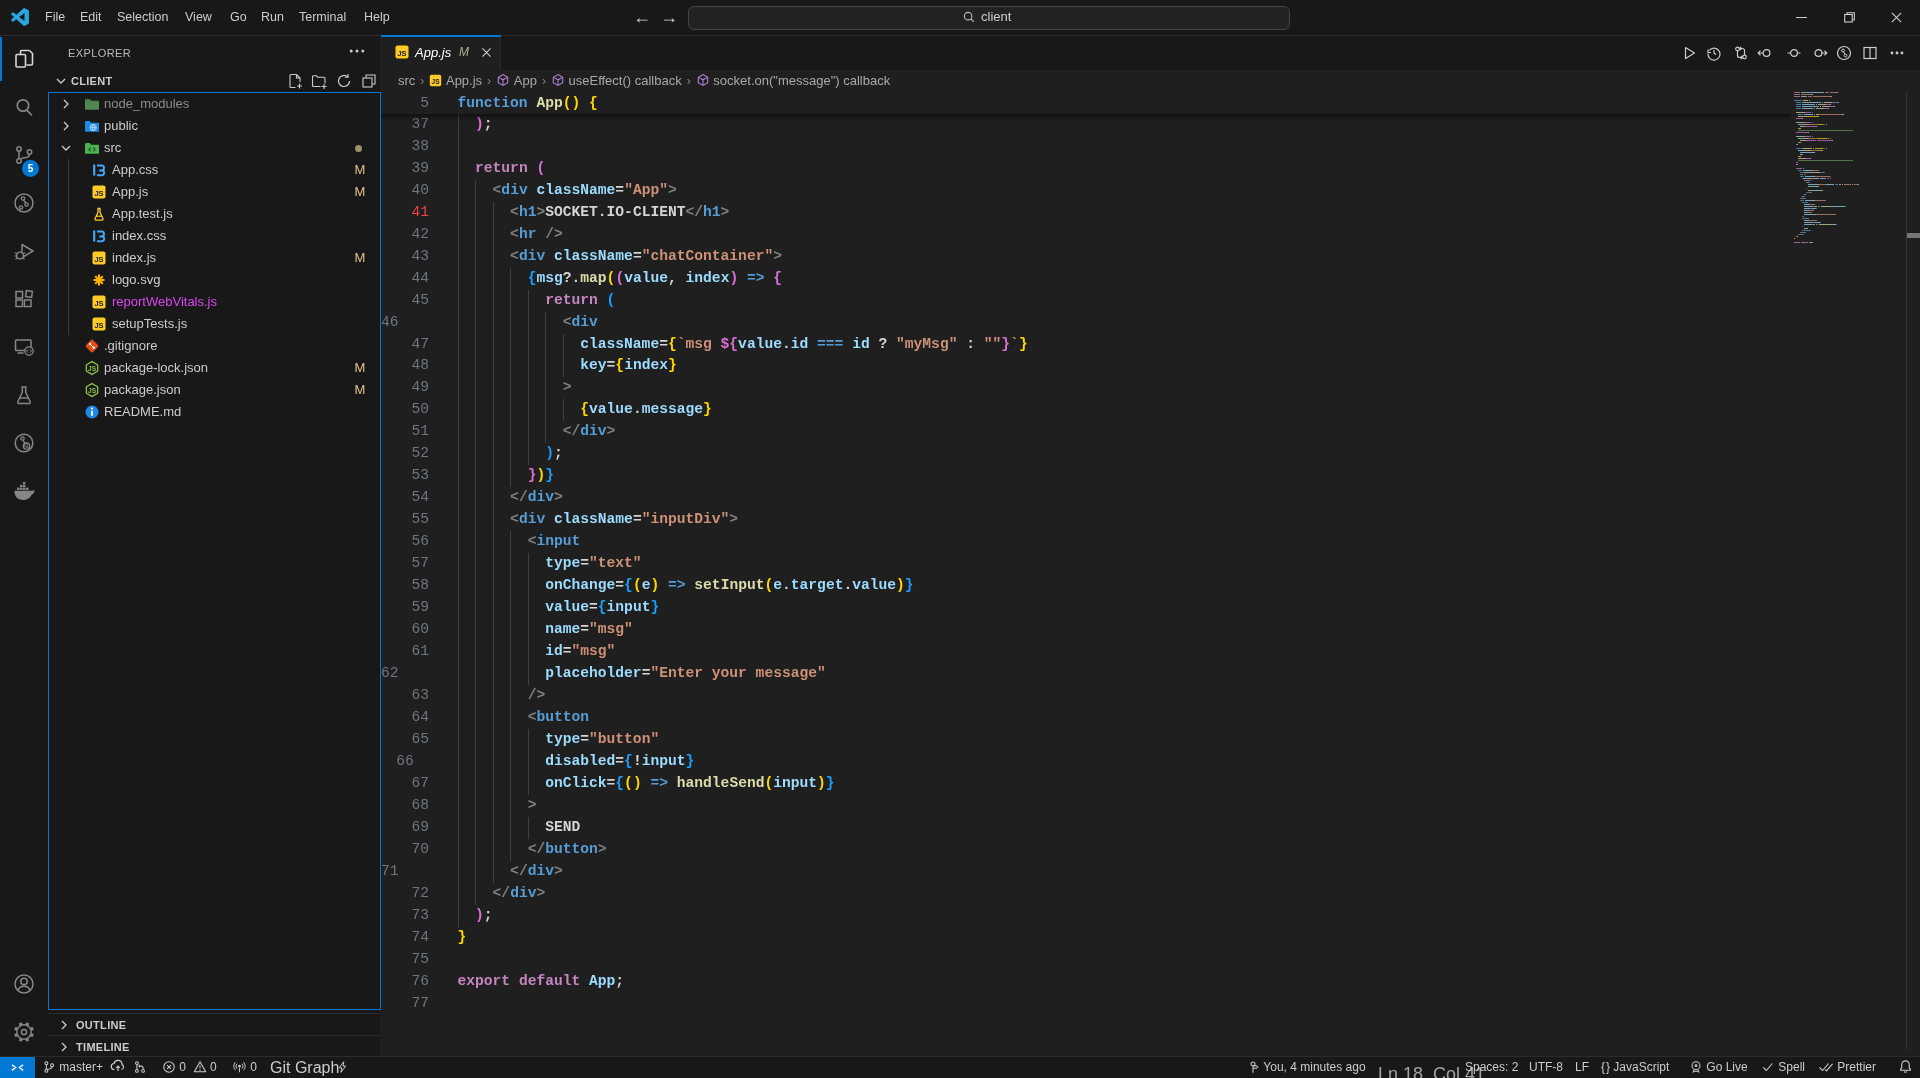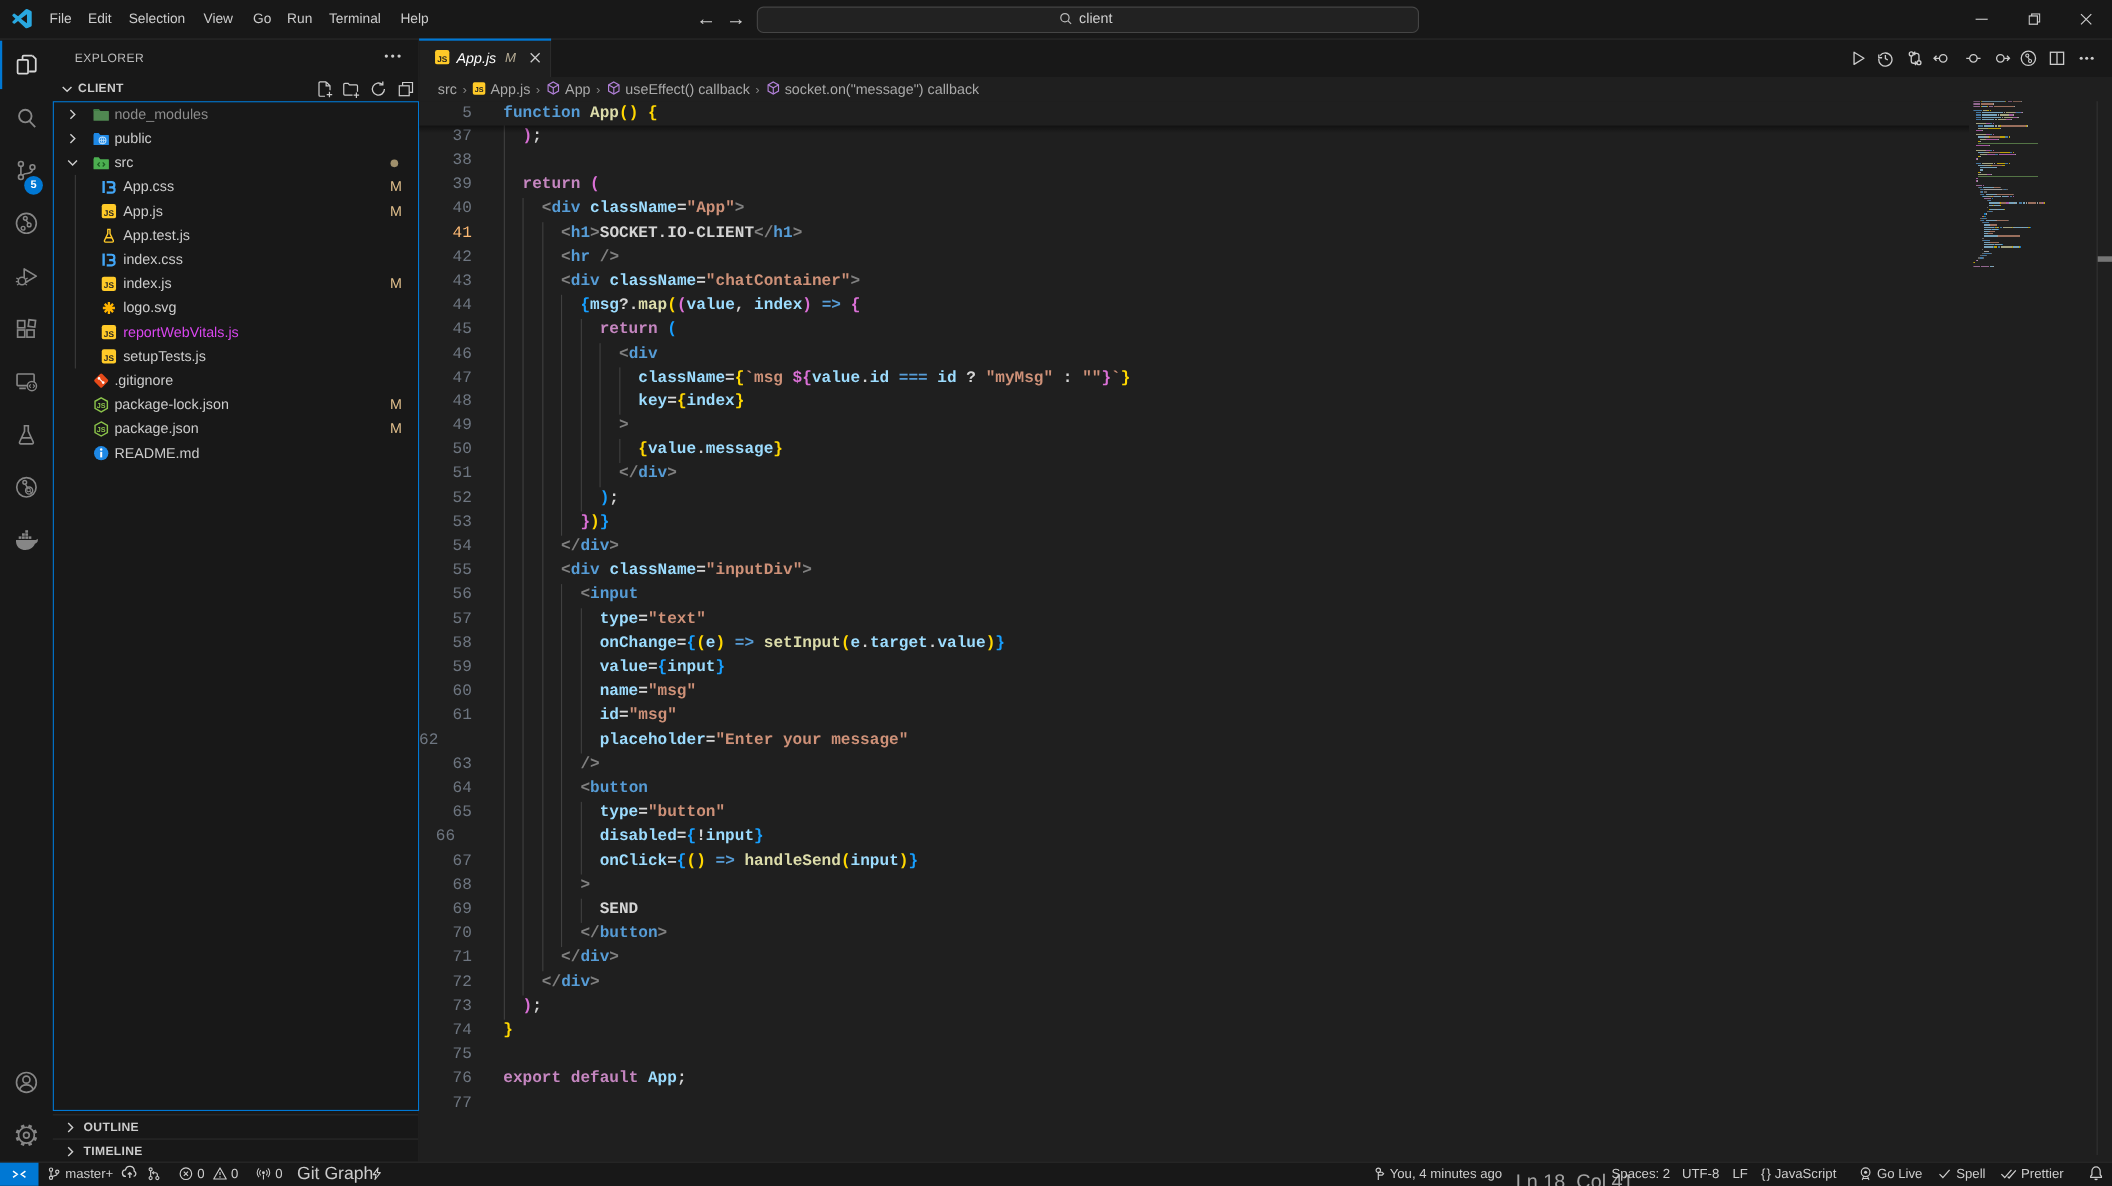--- a/index.html
+++ b/index.html
@@ -308,31 +308,31 @@
 <div style="position:absolute;left:545.2px;top:311.5px;width:1px;height:131.8px;background:#404040"></div>
 <div style="position:absolute;left:562.7px;top:333.5px;width:1px;height:43.9px;background:#404040"></div>
 <div style="position:absolute;left:562.7px;top:399.4px;width:1px;height:22.0px;background:#404040"></div>
 <div style="position:absolute;left:381px;top:113.8px;width:48px;text-align:right;font-family:'Liberation Mono',monospace;font-size:14.62px;line-height:21.97px;color:#6e7681">37</div>
 <div class="code" style="position:absolute;left:457.5px;top:113.8px;line-height:21.97px">  <span style="color:#da70d6">)</span><span style="color:#d4d4d4">;</span></div>
 <div style="position:absolute;left:381px;top:135.8px;width:48px;text-align:right;font-family:'Liberation Mono',monospace;font-size:14.62px;line-height:21.97px;color:#6e7681">38</div>
 <div style="position:absolute;left:381px;top:157.7px;width:48px;text-align:right;font-family:'Liberation Mono',monospace;font-size:14.62px;line-height:21.97px;color:#6e7681">39</div>
 <div class="code" style="position:absolute;left:457.5px;top:157.7px;line-height:21.97px">  <span style="color:#c586c0">return</span> <span style="color:#da70d6">(</span></div>
 <div style="position:absolute;left:381px;top:179.7px;width:48px;text-align:right;font-family:'Liberation Mono',monospace;font-size:14.62px;line-height:21.97px;color:#6e7681">40</div>
 <div class="code" style="position:absolute;left:457.5px;top:179.7px;line-height:21.97px">    <span style="color:#808080">&lt;</span><span style="color:#569cd6">div</span> <span style="color:#9cdcfe">className</span><span style="color:#d4d4d4">=</span><span style="color:#ce9178">"App"</span><span style="color:#808080">&gt;</span></div>
-<div style="position:absolute;left:381px;top:201.7px;width:48px;text-align:right;font-family:'Liberation Mono',monospace;font-size:14.62px;line-height:21.97px;color:#fdba74">41</div>
+<div style="position:absolute;left:381px;top:201.7px;width:48px;text-align:right;font-family:'Liberation Mono',monospace;font-size:14.62px;line-height:21.97px;color:#ef4444">41</div>
 <div class="code" style="position:absolute;left:457.5px;top:201.7px;line-height:21.97px">      <span style="color:#808080">&lt;</span><span style="color:#569cd6">h1</span><span style="color:#808080">&gt;</span><span style="color:#d4d4d4">SOCKET.IO-CLIENT</span><span style="color:#808080">&lt;/</span><span style="color:#569cd6">h1</span><span style="color:#808080">&gt;</span></div>
 <div style="position:absolute;left:381px;top:223.6px;width:48px;text-align:right;font-family:'Liberation Mono',monospace;font-size:14.62px;line-height:21.97px;color:#6e7681">42</div>
 <div class="code" style="position:absolute;left:457.5px;top:223.6px;line-height:21.97px">      <span style="color:#808080">&lt;</span><span style="color:#569cd6">hr</span> <span style="color:#808080">/&gt;</span></div>
 <div style="position:absolute;left:381px;top:245.6px;width:48px;text-align:right;font-family:'Liberation Mono',monospace;font-size:14.62px;line-height:21.97px;color:#6e7681">43</div>
 <div class="code" style="position:absolute;left:457.5px;top:245.6px;line-height:21.97px">      <span style="color:#808080">&lt;</span><span style="color:#569cd6">div</span> <span style="color:#9cdcfe">className</span><span style="color:#d4d4d4">=</span><span style="color:#ce9178">"chatContainer"</span><span style="color:#808080">&gt;</span></div>
 <div style="position:absolute;left:381px;top:267.6px;width:48px;text-align:right;font-family:'Liberation Mono',monospace;font-size:14.62px;line-height:21.97px;color:#6e7681">44</div>
 <div class="code" style="position:absolute;left:457.5px;top:267.6px;line-height:21.97px">        <span style="color:#179fff">{</span><span style="color:#9cdcfe">msg</span><span style="color:#d4d4d4">?.</span><span style="color:#dcdcaa">map</span><span style="color:#ffd700">(</span><span style="color:#da70d6">(</span><span style="color:#9cdcfe">value</span><span style="color:#d4d4d4">,</span> <span style="color:#9cdcfe">index</span><span style="color:#da70d6">)</span> <span style="color:#569cd6">=&gt;</span> <span style="color:#da70d6">{</span></div>
 <div style="position:absolute;left:381px;top:289.5px;width:48px;text-align:right;font-family:'Liberation Mono',monospace;font-size:14.62px;line-height:21.97px;color:#6e7681">45</div>
 <div class="code" style="position:absolute;left:457.5px;top:289.5px;line-height:21.97px">          <span style="color:#c586c0">return</span> <span style="color:#179fff">(</span></div>
-<div style="position:absolute;left:381px;top:311.5px;width:48px;text-align:right;font-family:'Liberation Mono',monospace;font-size:14.62px;line-height:21.97px;color:#6e7681">46</div>
+<div style="position:absolute;left:381px;top:311.5px;width:48px;font-family:'Liberation Mono',monospace;font-size:14.62px;line-height:21.97px;color:#6e7681">46</div>
 <div class="code" style="position:absolute;left:457.5px;top:311.5px;line-height:21.97px">            <span style="color:#808080">&lt;</span><span style="color:#569cd6">div</span></div>
 <div style="position:absolute;left:381px;top:333.5px;width:48px;text-align:right;font-family:'Liberation Mono',monospace;font-size:14.62px;line-height:21.97px;color:#6e7681">47</div>
 <div class="code" style="position:absolute;left:457.5px;top:333.5px;line-height:21.97px">              <span style="color:#9cdcfe">className</span><span style="color:#d4d4d4">=</span><span style="color:#ffd700">{</span><span style="color:#ce9178">`msg </span><span style="color:#da70d6">${</span><span style="color:#9cdcfe">value</span><span style="color:#d4d4d4">.</span><span style="color:#9cdcfe">id</span> <span style="color:#569cd6">===</span> <span style="color:#9cdcfe">id</span> <span style="color:#d4d4d4">?</span> <span style="color:#ce9178">"myMsg"</span> <span style="color:#d4d4d4">:</span> <span style="color:#ce9178">""</span><span style="color:#da70d6">}</span><span style="color:#ce9178">`</span><span style="color:#ffd700">}</span></div>
 <div style="position:absolute;left:381px;top:355.4px;width:48px;text-align:right;font-family:'Liberation Mono',monospace;font-size:14.62px;line-height:21.97px;color:#6e7681">48</div>
 <div class="code" style="position:absolute;left:457.5px;top:355.4px;line-height:21.97px">              <span style="color:#9cdcfe">key</span><span style="color:#d4d4d4">=</span><span style="color:#ffd700">{</span><span style="color:#9cdcfe">index</span><span style="color:#ffd700">}</span></div>
 <div style="position:absolute;left:381px;top:377.4px;width:48px;text-align:right;font-family:'Liberation Mono',monospace;font-size:14.62px;line-height:21.97px;color:#6e7681">49</div>
 <div class="code" style="position:absolute;left:457.5px;top:377.4px;line-height:21.97px">            <span style="color:#808080">&gt;</span></div>
 <div style="position:absolute;left:381px;top:399.4px;width:48px;text-align:right;font-family:'Liberation Mono',monospace;font-size:14.62px;line-height:21.97px;color:#6e7681">50</div>
 <div class="code" style="position:absolute;left:457.5px;top:399.4px;line-height:21.97px">              <span style="color:#ffd700">{</span><span style="color:#9cdcfe">value</span><span style="color:#d4d4d4">.</span><span style="color:#9cdcfe">message</span><span style="color:#ffd700">}</span></div>
 <div style="position:absolute;left:381px;top:421.3px;width:48px;text-align:right;font-family:'Liberation Mono',monospace;font-size:14.62px;line-height:21.97px;color:#6e7681">51</div>
@@ -368,21 +368,21 @@
 <div style="position:absolute;left:381px;top:750.8px;width:48px;text-align:center;font-family:'Liberation Mono',monospace;font-size:14.62px;line-height:21.97px;color:#6e7681">66</div>
 <div class="code" style="position:absolute;left:457.5px;top:750.8px;line-height:21.97px">          <span style="color:#9cdcfe">disabled</span><span style="color:#d4d4d4">=</span><span style="color:#179fff">{</span><span style="color:#d4d4d4">!</span><span style="color:#9cdcfe">input</span><span style="color:#179fff">}</span></div>
 <div style="position:absolute;left:381px;top:772.8px;width:48px;text-align:right;font-family:'Liberation Mono',monospace;font-size:14.62px;line-height:21.97px;color:#6e7681">67</div>
 <div class="code" style="position:absolute;left:457.5px;top:772.8px;line-height:21.97px">          <span style="color:#9cdcfe">onClick</span><span style="color:#d4d4d4">=</span><span style="color:#179fff">{</span><span style="color:#ffd700">(</span><span style="color:#ffd700">)</span> <span style="color:#569cd6">=&gt;</span> <span style="color:#dcdcaa">handleSend</span><span style="color:#ffd700">(</span><span style="color:#9cdcfe">input</span><span style="color:#ffd700">)</span><span style="color:#179fff">}</span></div>
 <div style="position:absolute;left:381px;top:794.8px;width:48px;text-align:right;font-family:'Liberation Mono',monospace;font-size:14.62px;line-height:21.97px;color:#6e7681">68</div>
 <div class="code" style="position:absolute;left:457.5px;top:794.8px;line-height:21.97px">        <span style="color:#808080">&gt;</span></div>
 <div style="position:absolute;left:381px;top:816.7px;width:48px;text-align:right;font-family:'Liberation Mono',monospace;font-size:14.62px;line-height:21.97px;color:#6e7681">69</div>
 <div class="code" style="position:absolute;left:457.5px;top:816.7px;line-height:21.97px">          <span style="color:#d4d4d4">SEND</span></div>
 <div style="position:absolute;left:381px;top:838.7px;width:48px;text-align:right;font-family:'Liberation Mono',monospace;font-size:14.62px;line-height:21.97px;color:#6e7681">70</div>
 <div class="code" style="position:absolute;left:457.5px;top:838.7px;line-height:21.97px">        <span style="color:#808080">&lt;/</span><span style="color:#569cd6">button</span><span style="color:#808080">&gt;</span></div>
-<div style="position:absolute;left:381px;top:860.7px;width:48px;text-align:right;font-family:'Liberation Mono',monospace;font-size:14.62px;line-height:21.97px;color:#6e7681">71</div>
+<div style="position:absolute;left:381px;top:860.7px;width:48px;text-align:left;font-family:'Liberation Mono',monospace;font-size:14.62px;line-height:21.97px;color:#6e7681">71</div>
 <div class="code" style="position:absolute;left:457.5px;top:860.7px;line-height:21.97px">      <span style="color:#808080">&lt;/</span><span style="color:#569cd6">div</span><span style="color:#808080">&gt;</span></div>
 <div style="position:absolute;left:381px;top:882.6px;width:48px;text-align:right;font-family:'Liberation Mono',monospace;font-size:14.62px;line-height:21.97px;color:#6e7681">72</div>
 <div class="code" style="position:absolute;left:457.5px;top:882.6px;line-height:21.97px">    <span style="color:#808080">&lt;/</span><span style="color:#569cd6">div</span><span style="color:#808080">&gt;</span></div>
 <div style="position:absolute;left:381px;top:904.6px;width:48px;text-align:right;font-family:'Liberation Mono',monospace;font-size:14.62px;line-height:21.97px;color:#6e7681">73</div>
 <div class="code" style="position:absolute;left:457.5px;top:904.6px;line-height:21.97px">  <span style="color:#da70d6">)</span><span style="color:#d4d4d4">;</span></div>
 <div style="position:absolute;left:381px;top:926.6px;width:48px;text-align:right;font-family:'Liberation Mono',monospace;font-size:14.62px;line-height:21.97px;color:#6e7681">74</div>
 <div class="code" style="position:absolute;left:457.5px;top:926.6px;line-height:21.97px"><span style="color:#ffd700">}</span></div>
 <div style="position:absolute;left:381px;top:948.5px;width:48px;text-align:right;font-family:'Liberation Mono',monospace;font-size:14.62px;line-height:21.97px;color:#6e7681">75</div>
 <div style="position:absolute;left:381px;top:970.5px;width:48px;text-align:right;font-family:'Liberation Mono',monospace;font-size:14.62px;line-height:21.97px;color:#6e7681">76</div>
 <div class="code" style="position:absolute;left:457.5px;top:970.5px;line-height:21.97px"><span style="color:#c586c0">export</span> <span style="color:#c586c0">default</span> <span style="color:#9cdcfe">App</span><span style="color:#d4d4d4">;</span></div>

